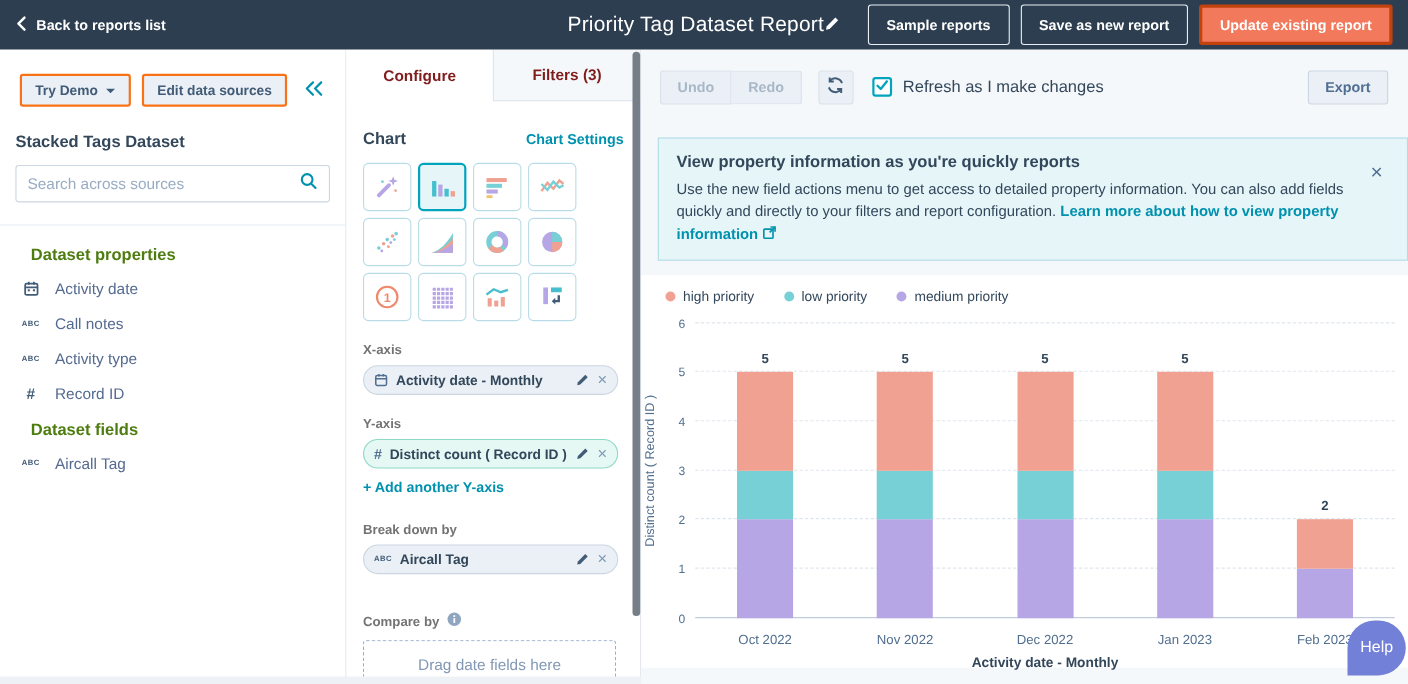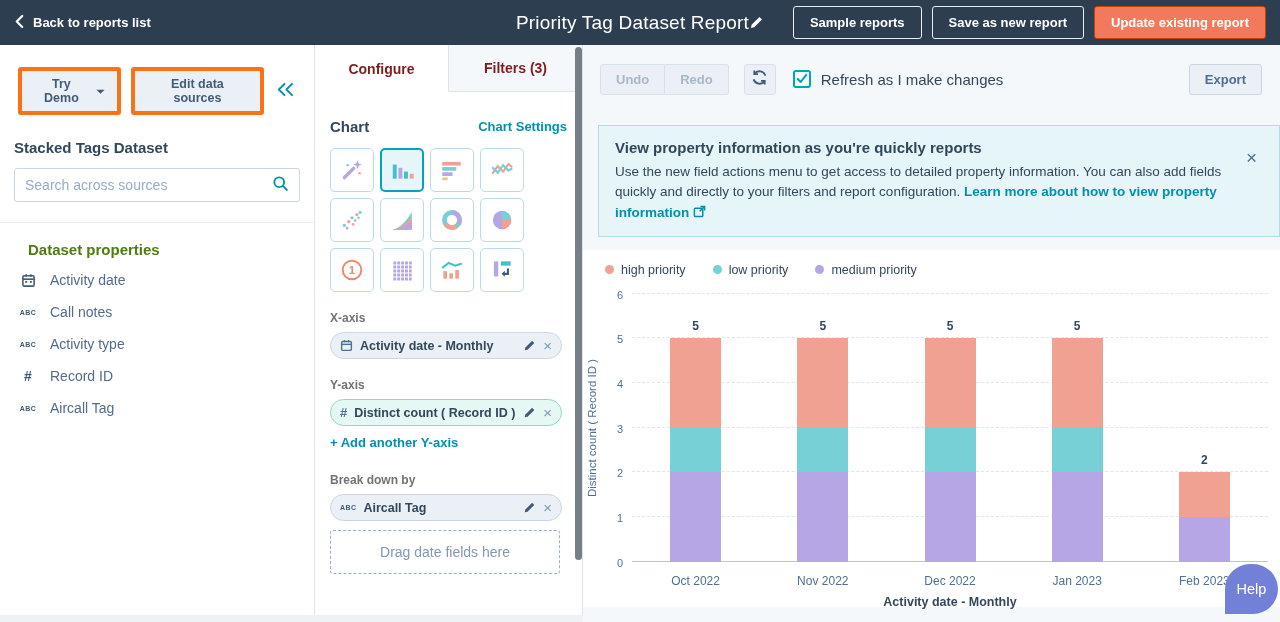--- a/index.html
+++ b/index.html
@@ -7,29 +7,29 @@
     font-family:"Liberation Sans","DejaVu Sans",sans-serif; background:#fff; color:#33475b; }
 
   
   .topbar { height:45px; background:#2d3e50; display:flex; align-items:center; padding:0 14px; position:relative; z-index:20; }
   .back-link { display:flex; align-items:center; gap:8px; color:#fff; font-size:13px; font-weight:bold; cursor:pointer; }
   .title-wrap { position:absolute; left:50%; transform:translateX(-50%); display:flex; align-items:flex-end; }
   .report-title { color:#fff; font-size:19px; font-weight:normal; letter-spacing:.2px; }
   .topbar-actions { margin-left:auto; display:flex; gap:10px; }
   .tb-btn { font-family:inherit; font-size:13px; font-weight:bold; padding:8px 16px; border-radius:3px; cursor:pointer; }
   .tb-outline { background:transparent; border:1px solid #e8eef4; color:#fff; }
-  .tb-primary { background:#f2795c; border:1px solid #c2410c; color:#fff; }
+  .tb-primary { background:#f2795c; border:3px solid #c2410c; color:#fff; }
 
   
   .main-row { display:flex; height:577px; position:relative; }
 
   
   .sidebar { width:315px; background:#fff; border-right:1px solid #dfe3eb; padding-top:22px; }
   .sidebar-top { display:flex; align-items:center; gap:10px; padding:0 18px 0 18px; }
-  .sb-btn { display:flex; align-items:center; gap:7px; background:#eaf0f6; border:4px solid #f97316; border-radius:3px;
+  .sb-btn { display:flex; align-items:center; gap:7px; background:#eaf0f6; border:2px solid #f97316; border-radius:3px;
     color:#425b76; font-family:inherit; font-size:12.5px; font-weight:bold; padding:6px 12px; cursor:pointer; }
   .collapse-btn { margin-left:auto; background:none; border:none; cursor:pointer; padding:2px; }
   .dataset-title { font-size:15px; font-weight:bold; color:#33475b; padding:24px 14px 0 14px; }
   .search-box { margin:12px 14px 0 14px; border:1px solid #cbd6e2; border-radius:3px; height:34px; display:flex; align-items:center; padding:0 10px; background:#fff; }
   .search-box input { flex:1; border:none; outline:none; font-family:inherit; font-size:14px; color:#33475b; background:transparent; }
   .search-box input::placeholder { color:#99acc2; }
   .sb-divider { border-top:1px solid #e8edf3; margin-top:20px; }
   .section-h { font-size:15px; font-weight:bold; color:#4d7c0f; padding:18px 14px 6px 28px; }
   .prop-item { display:flex; align-items:center; gap:13px; padding:8px 14px 8px 19px; font-size:14px; color:#546a90; cursor:grab; }
   .prop-icon { width:18px; display:flex; justify-content:center; align-items:center; color:#425b76; }
@@ -197,20 +197,21 @@
           <span>Activity type</span>
         </div>
         <div class="prop-item">
           <span class="prop-icon">
             <span class="num-glyph">#</span>
           </span>
           <span>Record ID</span>
         </div>
       </div>
 
+    <h3 class="section-h" style="padding-top:8px;">Dataset fields</h3>
     <div id="field-list">
         <div class="prop-item">
           <span class="prop-icon">
             <span class="abc-glyph">ABC</span>
           </span>
           <span>Aircall Tag</span>
         </div>
       </div>
   </aside>
 
@@ -363,20 +364,30 @@
         <span class="chip-icon abc-glyph">ABC</span>
         <span class="chip-label">Aircall Tag</span>
         <span class="chip-icon">
           <svg width="13" height="13" viewBox="0 0 16 16">
               <path d="M11.2 2.1l2.7 2.7-8.3 8.3-3.5.8.8-3.5z" fill="#425b76"></path>
             </svg>
         </span>
         <span class="chip-x">×</span>
       </div>
 
+      <div class="field-label compare-gap">
+        <span>Compare by</span>
+        <span>
+          <svg width="14" height="14" viewBox="0 0 16 16">
+              <circle cx="8" cy="8" r="7" fill="#8fa6c0"></circle>
+              <rect x="7.1" y="6.8" width="1.8" height="5" fill="#fff"></rect>
+              <rect x="7.1" y="3.7" width="1.8" height="1.9" fill="#fff"></rect>
+            </svg>
+        </span>
+      </div>
       <div class="dropzone">Drag date fields here</div>
     </div>
 
     <div class="scroll-thumb"></div>
   </section>
 
   <section class="main">
     <div class="toolbar">
       <div class="ur-group">
         <button class="ur-btn">Undo</button>

